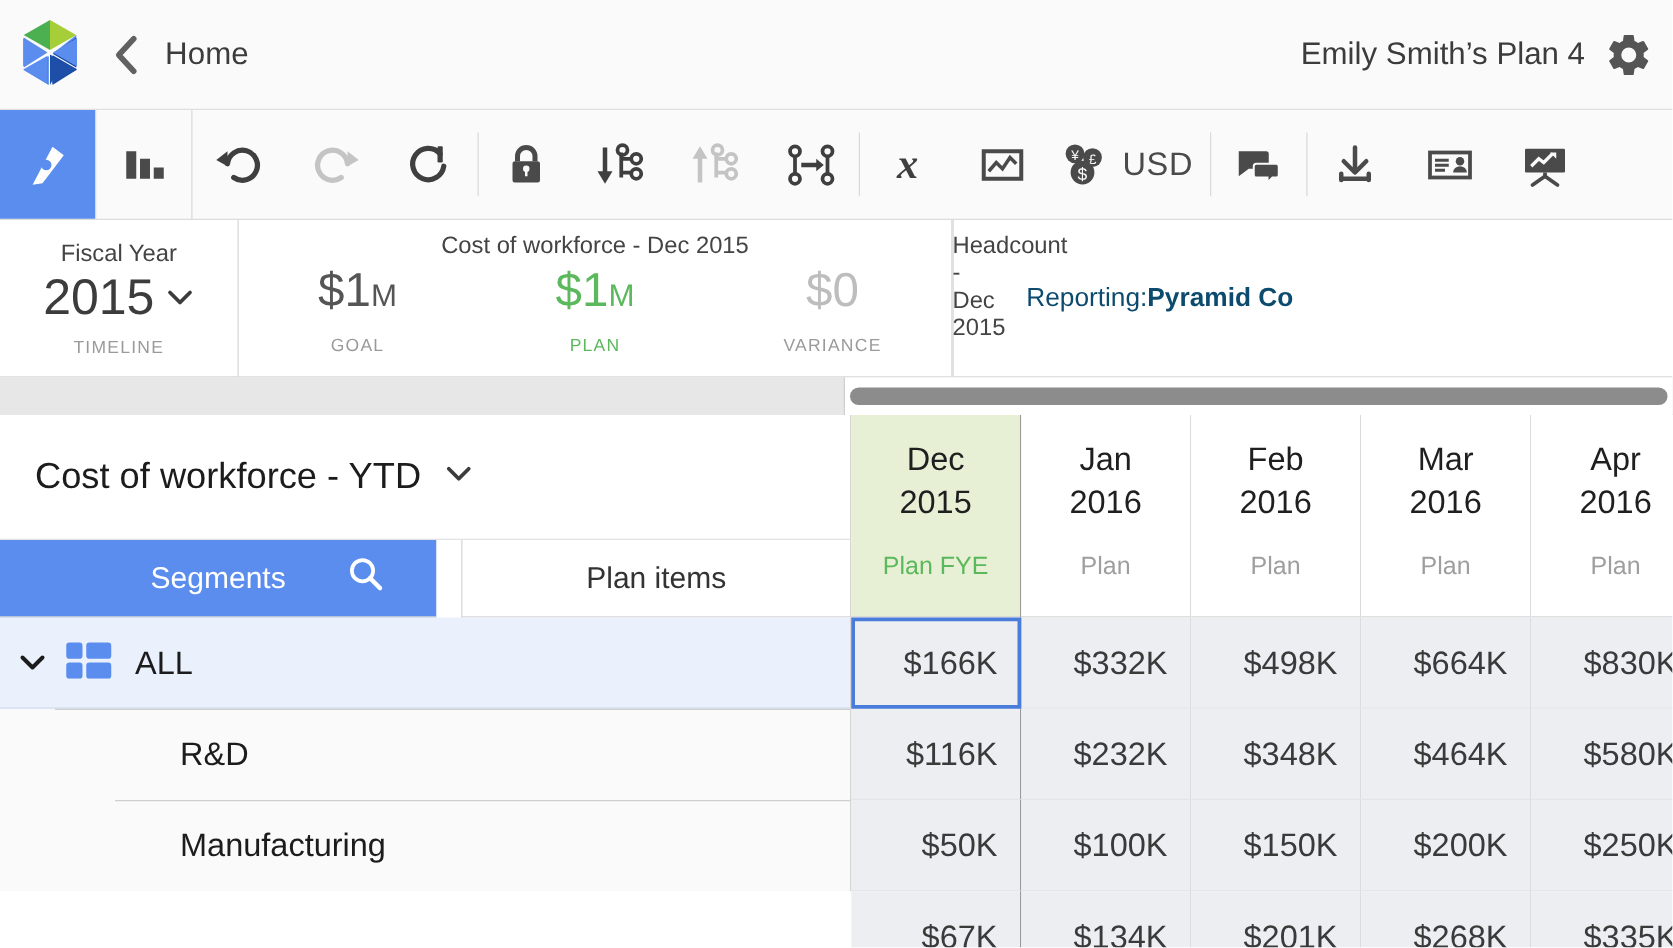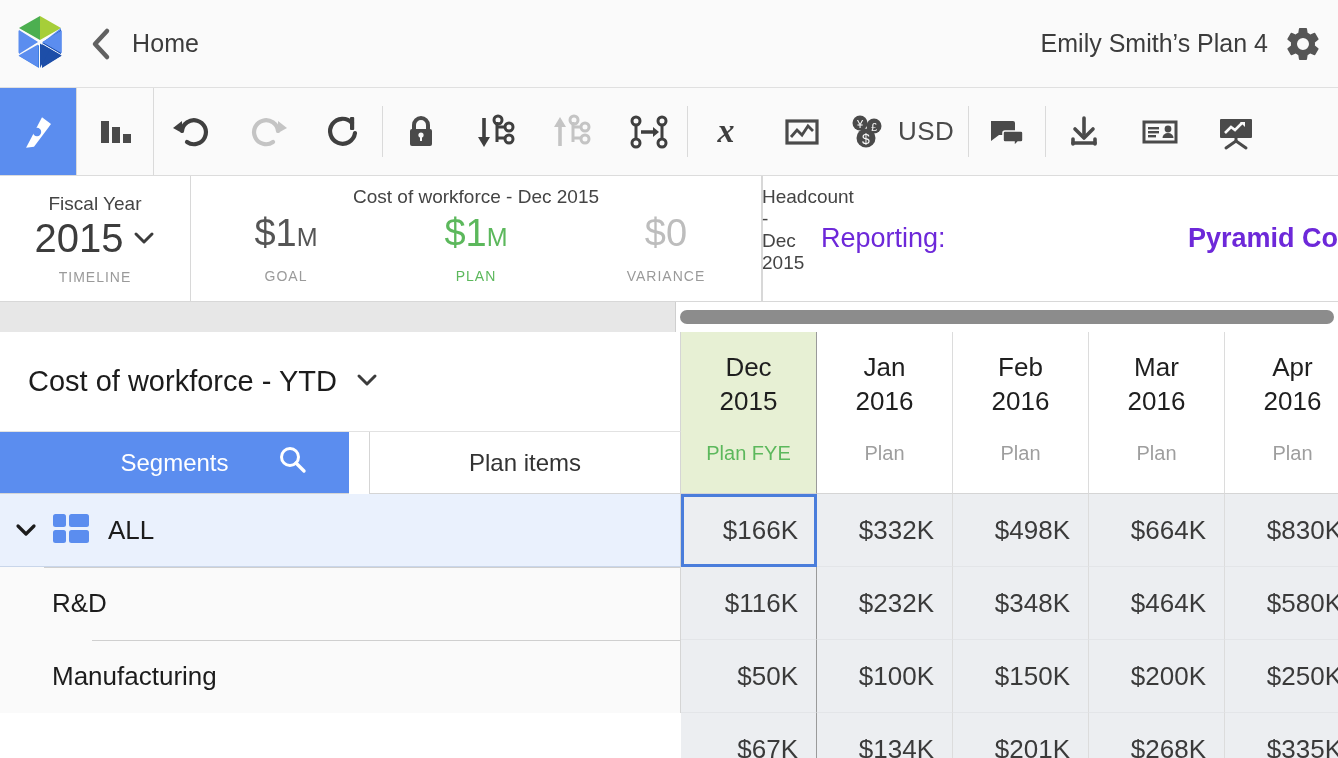--- a/index.html
+++ b/index.html
@@ -79,21 +79,21 @@
   .kpi.timeline { width: 190px; }
   .kpi.green .val, .kpi.green .lbl { color: #5cb85c; }
   .kpi.muted .val { color: #bdbdbd; }
   .kpi.muted2 .val { color: #bdbdbd; }
   .kpi .lbl a { color: #4a90e2; text-decoration: none; cursor: pointer; }
   .kpi .lbl .pipe { color: #9a9a9a; margin: 0 4px; }
   .yearsel { display: flex; align-items: center; gap: 10px; cursor: pointer; }
   .yearsel .val { font-size: 40px; color: #3c3c3c; font-weight: 300; }
   .reporting {
     flex: 1; display: flex; align-items: center; padding-left: 58px;
-    font-size: 27px; color: #6d28d9; white-space: nowrap; overflow: hidden; justify-content: space-between;
+    font-size: 21px; color: #0c4a6e; white-space: nowrap; overflow: hidden;
   }
   .reporting b { font-weight: 700; }
 
   
   .scrollstrip {
     position: absolute; left: 0; top: 302px; width: 1338px; height: 30px;
     background: #e7e7e7; border-bottom: 1px solid #cdcdcd;
     display: flex; align-items: center;
   }
   .scrollstrip .left-pad { width: 676px; height: 30px; background: #e7e7e7;
@@ -135,21 +135,21 @@
   }
   .srow.sel { background: #eaf1fd; border-bottom: 1px solid #c9d6ea; }
   .srow .sep-line {
     position: absolute; left: 0; right: 0; top: 0; height: 1px; background: #cfcfcf;
   }
   .srow .twisty { width: 52px; display: flex; justify-content: center; cursor: pointer; }
   .srow .dashicon { margin-right: 18px; }
   .srow .name { font-size: 26px; color: #1c1c1c; }
   .srow.lvl0 .twisty { margin-left: 0; }
   .srow.lvl1 { padding-left: 44px; }
-  .srow.lvl2 { }
+  .srow.lvl2 { padding-left: 92px; }
 
   
   .rpane { flex: 1; }
   .colhead { display: flex; height: 162px; }
   .colh {
     width: 136px; flex-shrink: 0; background: #fff;
     display: flex; flex-direction: column; align-items: center;
     border-right: 1px solid #dcdcdc; border-bottom: 1px solid #d5d5d5;
     padding-top: 18px;
   }

